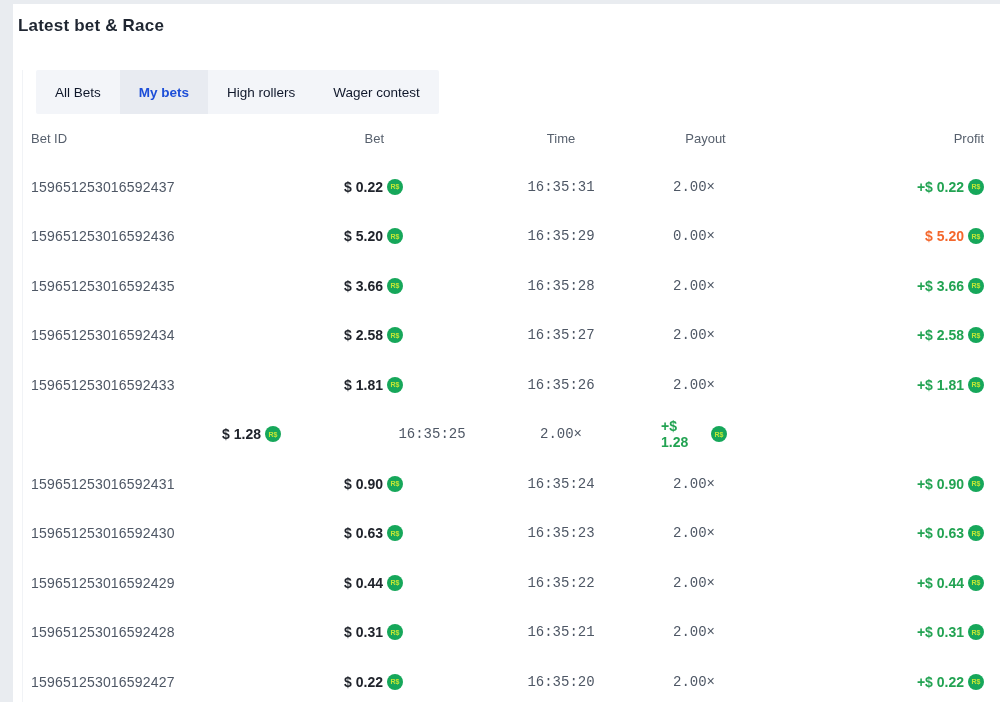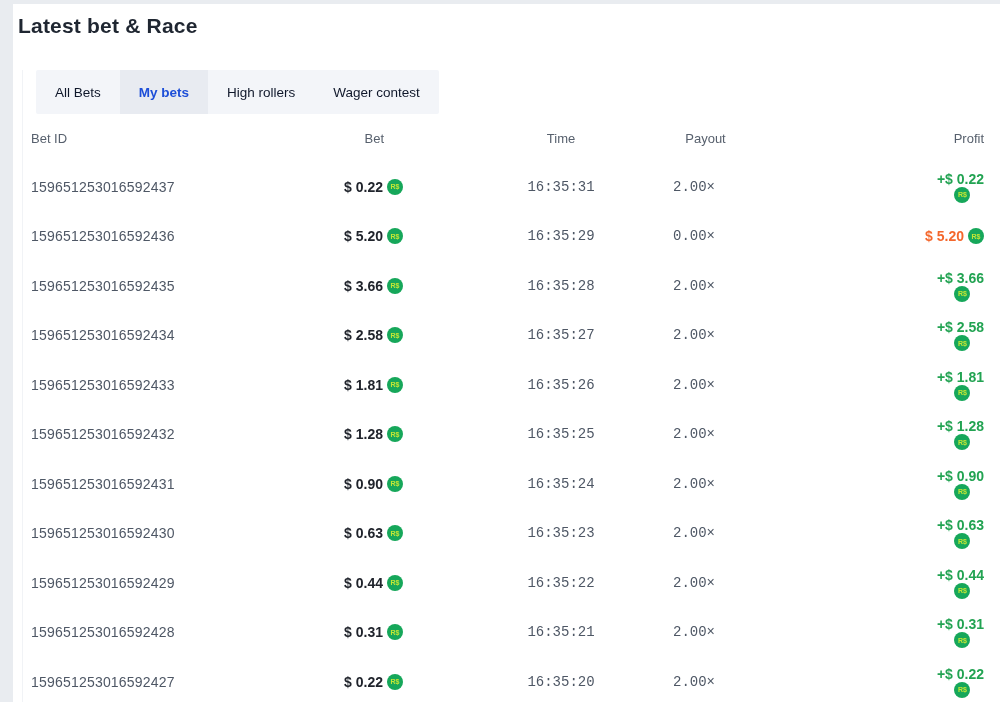--- a/index.html
+++ b/index.html
@@ -12,21 +12,21 @@
     position: relative;
   }
   .card {
     position: absolute;
     left: 13px; top: 4px;
     width: 987px; height: 698px;
     background: #ffffff;
     padding: 12px 0 0 5px;
   }
   .page-title {
-    font-size: 21px;
+    font-size: 17px;
     font-weight: 600;
     color: #1f2631;
     letter-spacing: 0.2px;
     line-height: 20px;
   }
   .content {
     margin-left: 4px;
     margin-top: 34px;
     border-left: 1px solid #f1f3f6;
   }
@@ -96,21 +96,21 @@
     color: #4e5765;
     font-family: Liberation Mono, monospace;
   }
   .c-profit {
     justify-self: end;
     display: flex;
     align-items: center;
     font-weight: 700;
     font-size: 14px;
   }
-  .profit-win { color: #22a352; flex-direction: column; }
+  .profit-win { color: #22a352; }
   .profit-loss { color: #f4672c; }
   .coin {
     width: 16px; height: 16px;
     border-radius: 50%;
     background: #16a75a;
     color: #c2e636;
     font-size: 7px;
     font-weight: 700;
     display: inline-flex;
     align-items: center;
@@ -215,21 +215,20 @@
     </span>
     <span></span>
     <span class="c-time">16:35:26</span>
     <span class="c-payout">2.00×</span>
     <span class="c-profit profit-win">
       <span class="profit-amount">+$ 1.81</span>
       <span class="coin">R$</span>
     </span>
   </div>
           <div class="grid-row">
-    <span class="c-betid">159651253016592432</span>
     <span class="c-bet">
       <span class="bet-amount">$ 1.28</span>
       <span class="coin">R$</span>
     </span>
     <span></span>
     <span class="c-time">16:35:25</span>
     <span class="c-payout">2.00×</span>
     <span class="c-profit profit-win">
       <span class="profit-amount">+$ 1.28</span>
       <span class="coin">R$</span>

